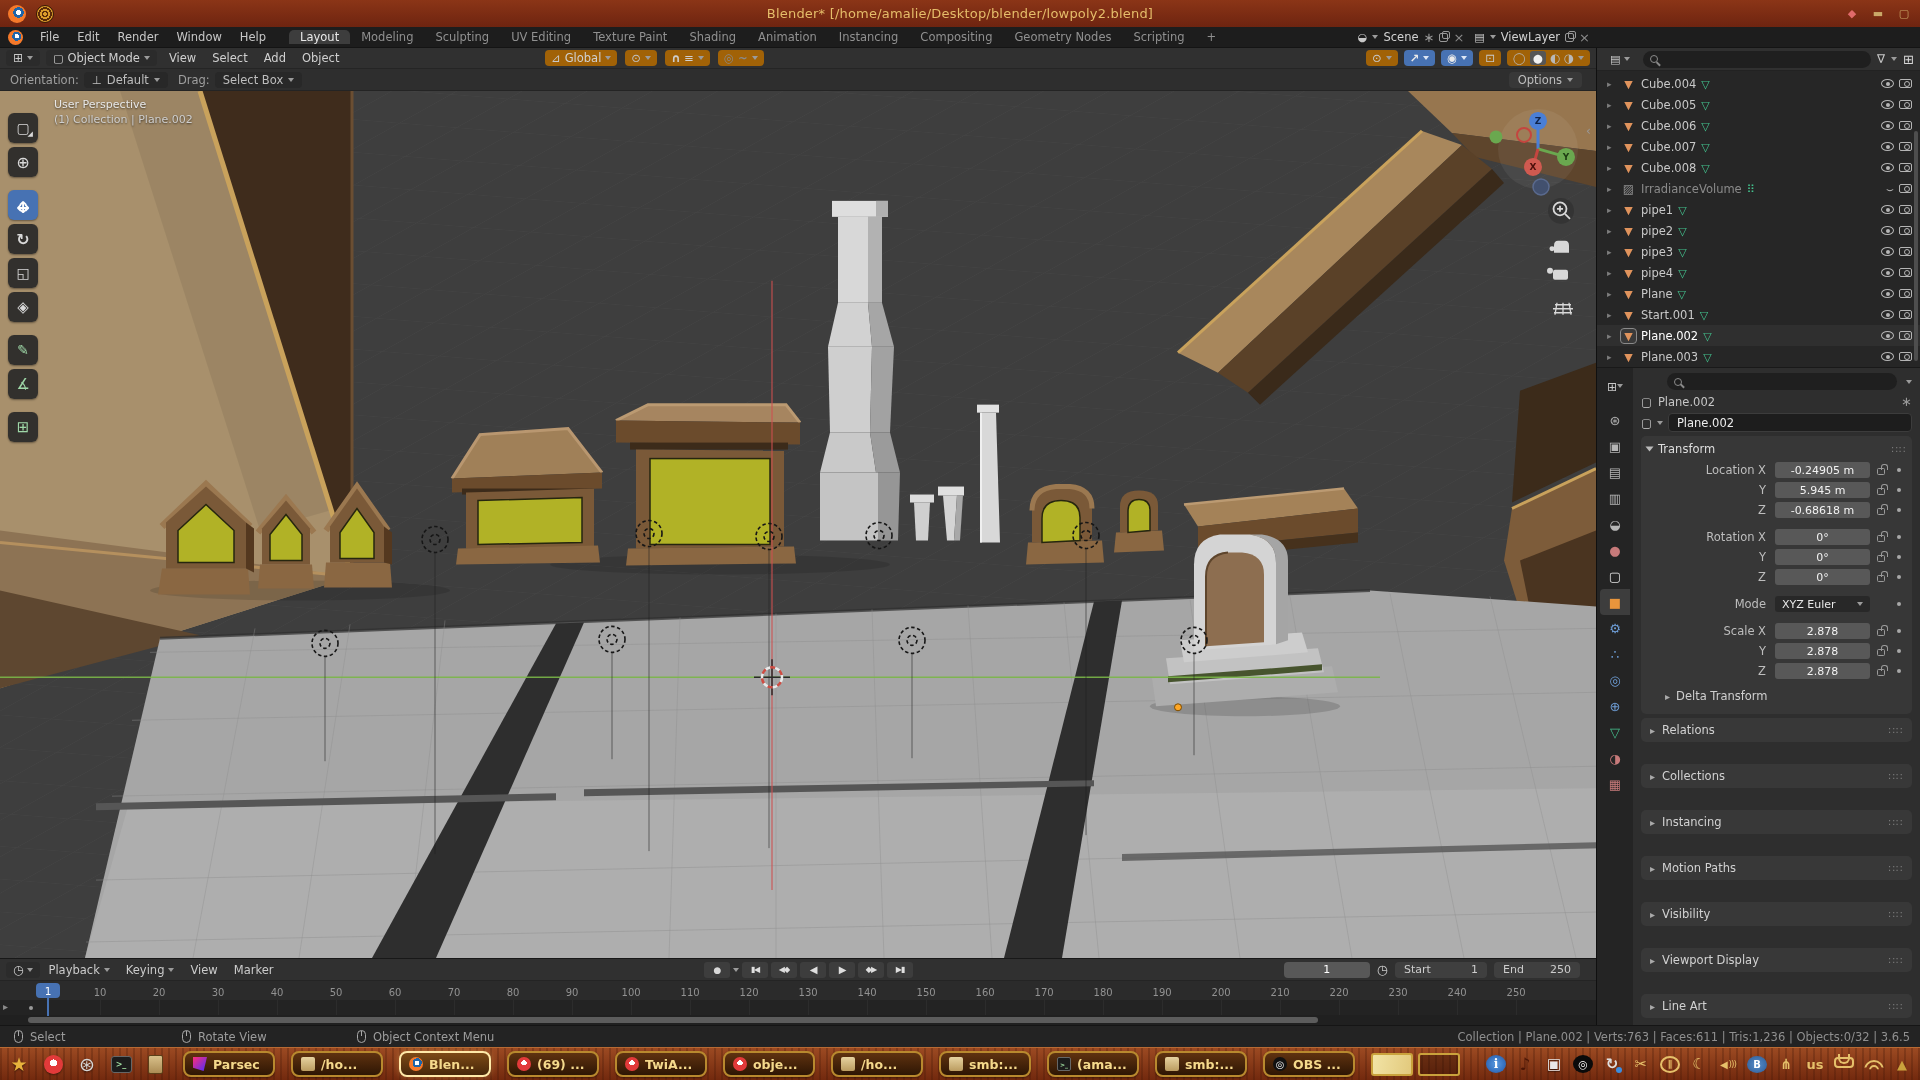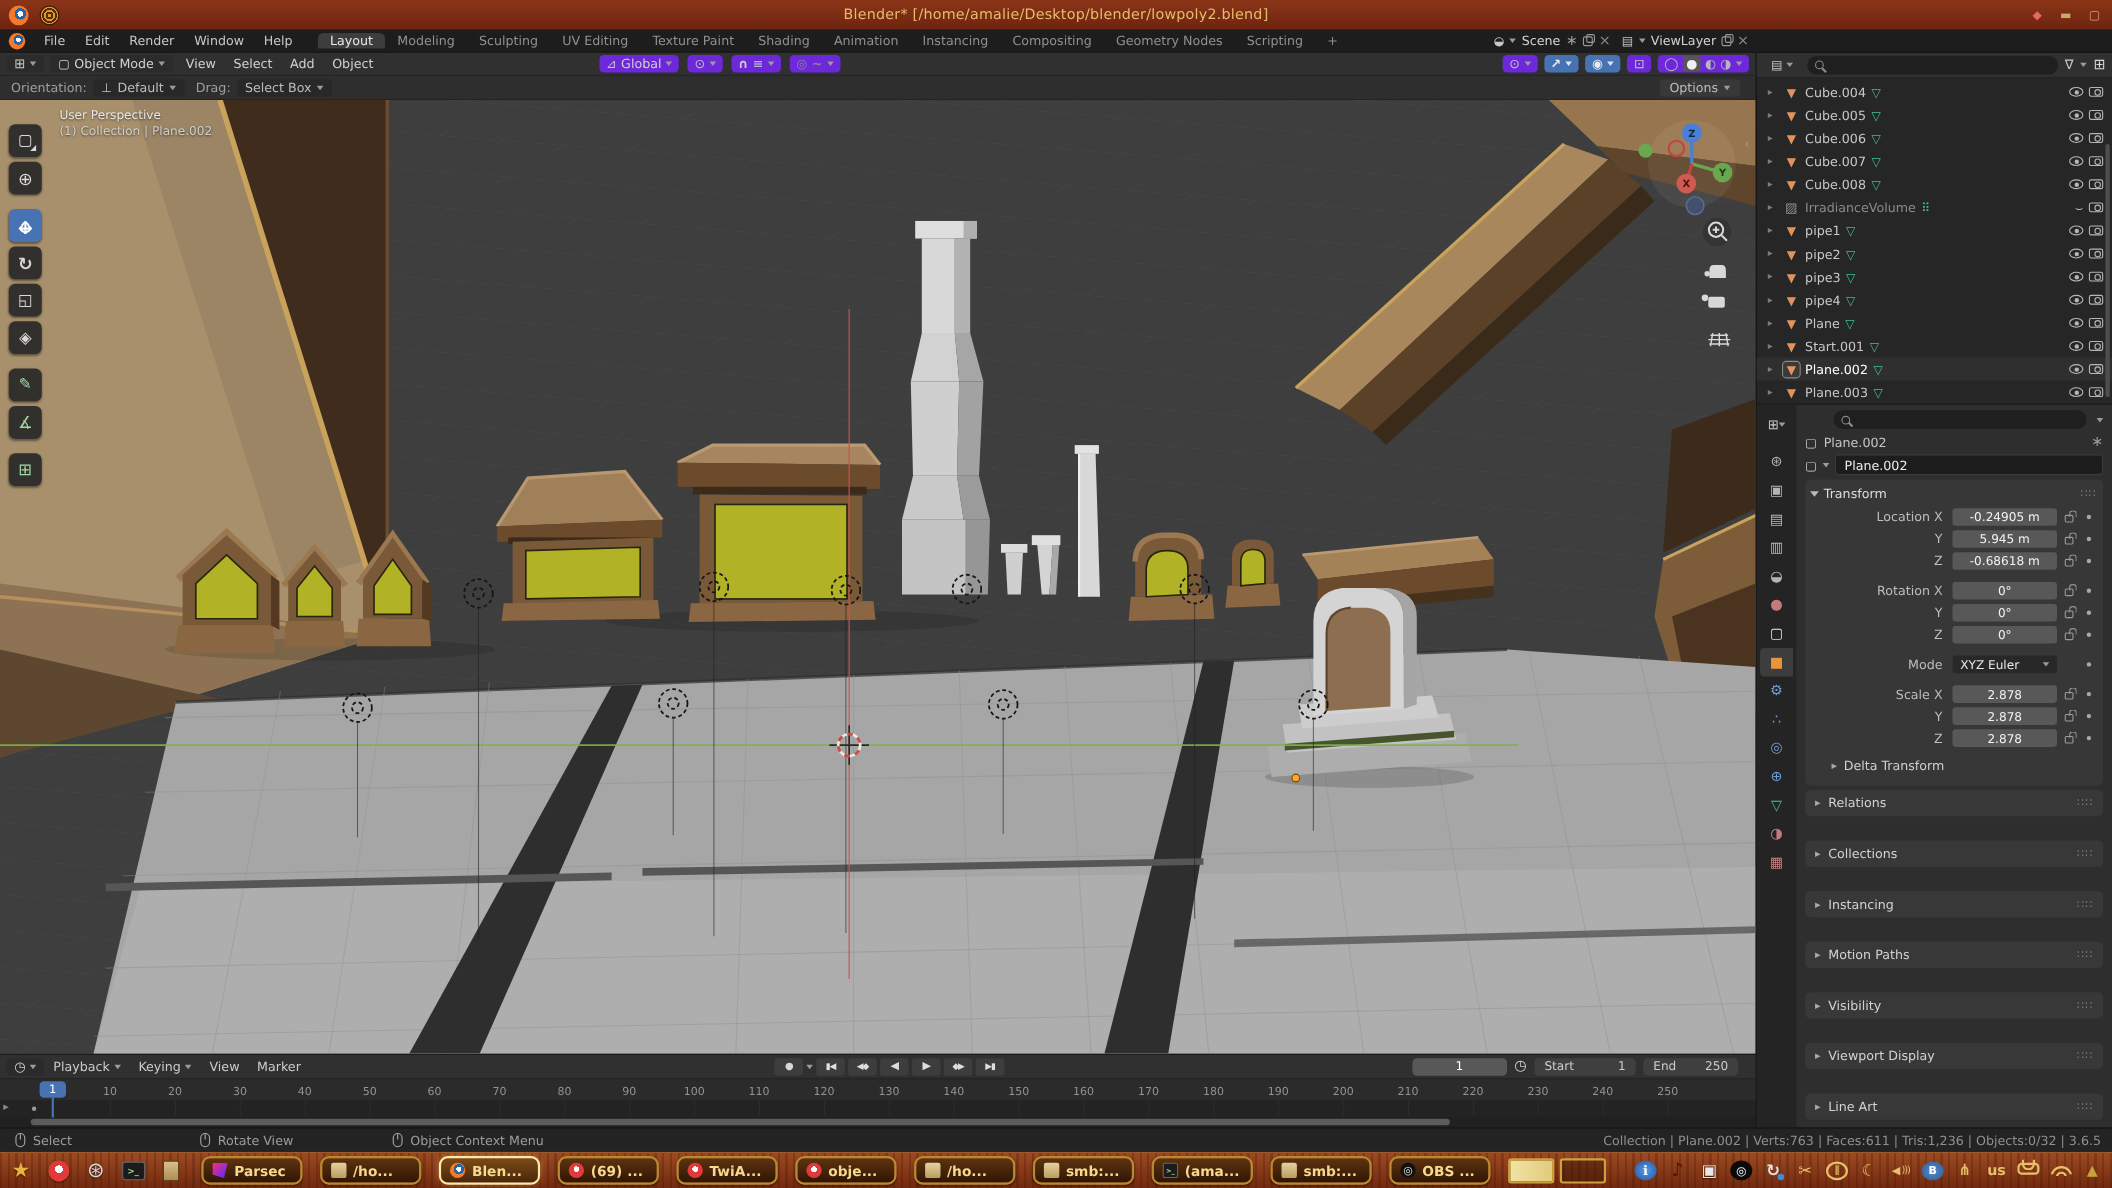--- a/index.html
+++ b/index.html
@@ -52,21 +52,21 @@
   .ed-ic::before{content:"⊞";color:#c8c8c8;font-size:12px}
   .mode-ic::before{content:"▢";color:#d8d8d8;font-size:11px}
   .vph-center{position:absolute;left:545px;display:flex;align-items:center;gap:8px}
   .ori-ic::before{content:"⊿";color:#c8c8c8}
   .snaptgt-ic::before{content:"⊙";color:#c0c0c0}
   .magnet-ic::before{content:"∩";color:#cfcfcf;font-weight:bold}
   .bars-ic::before{content:"≡";color:#cfcfcf}
   .prop-ic::before{content:"◎";color:#8a8a8a}
   .falloff-ic::before{content:"~";color:#8a8a8a;font-weight:bold}
   .vph-right{position:absolute;right:6px;display:flex;align-items:center;gap:6px}
-  .pill{display:flex;align-items:center;gap:4px;background:#6d28d9;border-radius:4px;padding:1px 6px}
+  .pill{display:flex;align-items:center;gap:4px;background:#a16207;border-radius:4px;padding:1px 6px}
   .pill.blue{background:#4772b3;color:#fff}
   .pill.blue .caret{border-top-color:#dce6f5}
   .vis-ic::before{content:"⊙";color:#c8c8c8}
   .gizmo-ic::before{content:"↗";color:#eaeaea;font-weight:bold}
   .ovl-ic::before{content:"◉";color:#eaeaea}
   .xray-ic::before{content:"⊡";color:#c8c8c8}
   .shade-wire::before{content:"◯";color:#b8b8b8}
   .shade-solid::before{content:"●";color:#f0f0f0}
   .shade-mat::before{content:"◐";color:#b8b8b8}
   .shade-rend::before{content:"◑";color:#b8b8b8}

